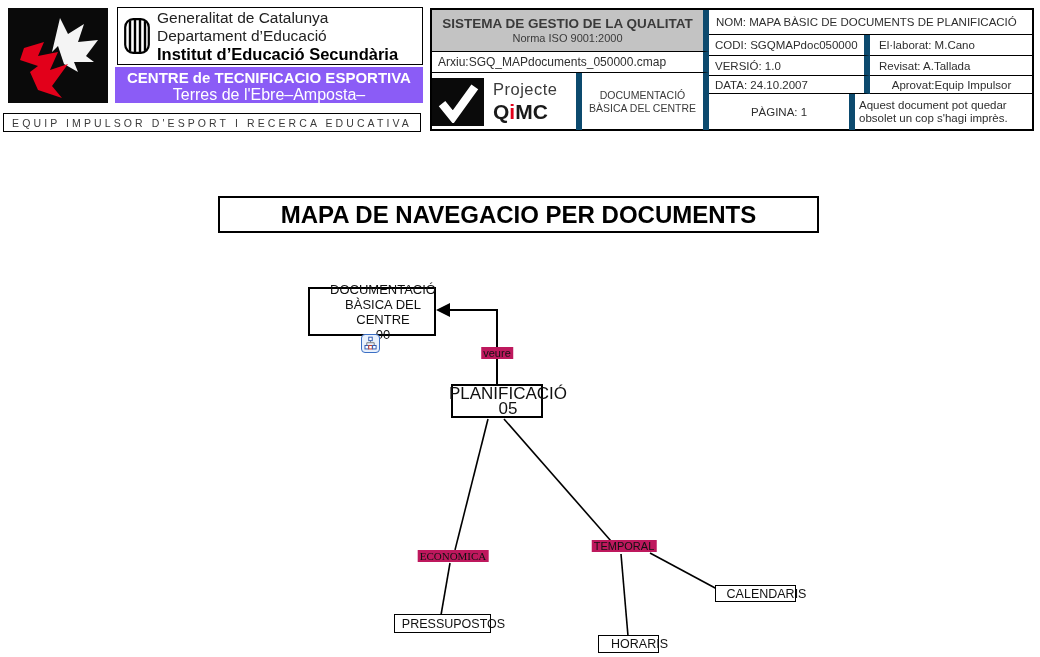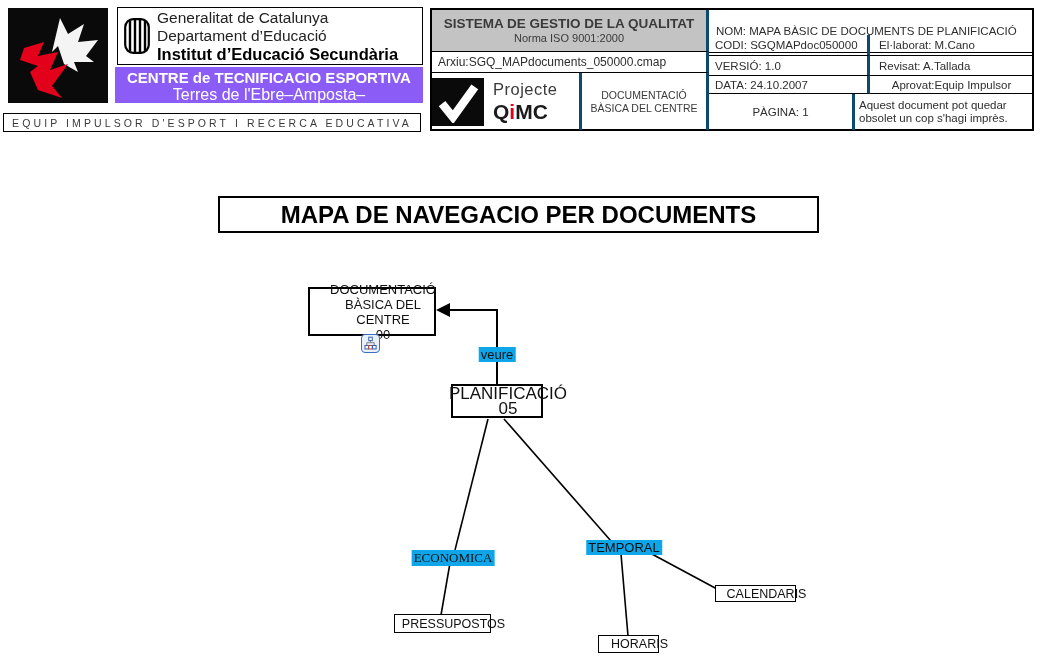--- a/index.html
+++ b/index.html
@@ -21,37 +21,37 @@
   #centre-box .l1{font-weight:bold;font-size:15px;line-height:18px;}
   #centre-box .l2{font-size:16px;line-height:15px;}
   #equip-bar{left:3px;top:113px;width:418px;height:19px;border:1.5px solid #000;
     display:flex;align-items:center;justify-content:center;font-size:10.5px;
     letter-spacing:3.1px;color:#3a3a3a;white-space:nowrap;}
 
   
   #qtable{left:430px;top:8px;width:604px;height:123px;border:2px solid #000;background:#fff;}
   .cell{position:absolute;box-sizing:border-box;display:flex;align-items:center;
     font-size:11.5px;color:#2e2e2e;overflow:hidden;}
-  .br{border-right:3px solid #0c4a6e;}
+  .br{border-right:6px solid #0c4a6e;}
   .bb{border-bottom:1px solid #000;}
   #cell-sistema{left:0;top:0;width:277px;height:42px;background:#c3c3c3;
     flex-direction:column;justify-content:center;color:#3a3a3a;}
   #cell-sistema .t{font-weight:bold;font-size:13.5px;line-height:16px;}
   #cell-sistema .s{font-weight:normal;font-size:11px;line-height:13px;}
   #cell-arxiu{left:0;top:42px;width:277px;height:21px;padding-left:6px;font-size:12px;}
   #cell-qimc{left:0;top:63px;width:150px;height:57px;}
   #qimc-square{width:52px;height:48px;background:#0a0a0a;flex:0 0 auto;display:flex;
     align-items:center;justify-content:center;}
   #qimc-words{margin-left:9px;line-height:1;}
   #qimc-words .p{font-size:16.5px;color:#3a3a3a;letter-spacing:.5px;}
   #qimc-words .b{font-size:21px;font-weight:bold;color:#1a1a1a;margin-top:3px;}
   #qimc-words .b .red{color:#e2001a;}
   #cell-docname{left:150px;top:63px;width:127px;height:57px;justify-content:center;
     text-align:center;font-size:10.5px;line-height:13px;color:#3a3a3a;padding:0 6px;}
-  #cell-nom{left:277px;top:0;width:324px;height:43px;padding-left:7px;}
+  #cell-nom{left:277px;top:0;width:324px;height:25px;padding-left:7px;}
   #cell-codi{left:277px;top:25px;width:161px;height:21px;padding-left:6px;}
   #cell-elaborat{left:438px;top:25px;width:163px;height:21px;padding-left:9px;}
   #cell-versio{left:277px;top:46px;width:161px;height:20px;padding-left:6px;}
   #cell-revisat{left:438px;top:46px;width:163px;height:20px;padding-left:9px;}
   #cell-data{left:277px;top:66px;width:161px;height:18px;padding-left:6px;}
   #cell-aprovat{left:438px;top:66px;width:163px;height:18px;justify-content:center;}
   #cell-pagina{left:277px;top:84px;width:146px;height:36px;justify-content:center;}
   #cell-obsolet{left:423px;top:84px;width:178px;height:36px;padding:0 4px;line-height:13.5px;}
 
   
@@ -62,21 +62,21 @@
   
   #map-lines{left:0;top:0;width:1040px;height:657px;z-index:1;pointer-events:none;}
   .node{position:absolute;box-sizing:border-box;background:#fff;border:1.5px solid #000;
     display:flex;flex-direction:column;align-items:center;justify-content:center;
     text-align:center;color:#111;z-index:2;padding-left:22px;}
   #node-root{left:308px;top:287px;width:128px;height:49px;font-size:13px;line-height:15px;border-width:2px;}
   #node-planificacio{left:451px;top:384px;width:92px;height:34px;font-size:17px;line-height:15.5px;border-width:2px;}
   #node-pressupostos{left:394px;top:614px;width:97px;height:19px;font-size:12.5px;}
   #node-horaris{left:598px;top:635px;width:61px;height:18px;font-size:12.5px;}
   #node-calendaris{left:715px;top:585px;width:81px;height:17px;font-size:12.5px;}
-  .link-label{position:absolute;background:#0ea5e9;font-size:13px;color:#111;z-index:3;
+  .link-label{position:absolute;background:#be185d;font-size:11px;color:#111;z-index:3;
     padding:0 2px;transform:translateX(-50%);white-space:nowrap;}
   #label-veure{left:497px;top:347px;}
   #label-economica{left:453px;top:550px;font-family:Liberation Serif, serif;}
   #label-temporal{left:624px;top:540px;}
   #cmap-icon{left:361px;top:334px;width:19px;height:19px;z-index:4;background:#e8f0fc;
     border:1.5px solid #3b6fc4;border-radius:4px;display:flex;align-items:center;
     justify-content:center;cursor:pointer;}
 </style>
 </head>
 <body>

